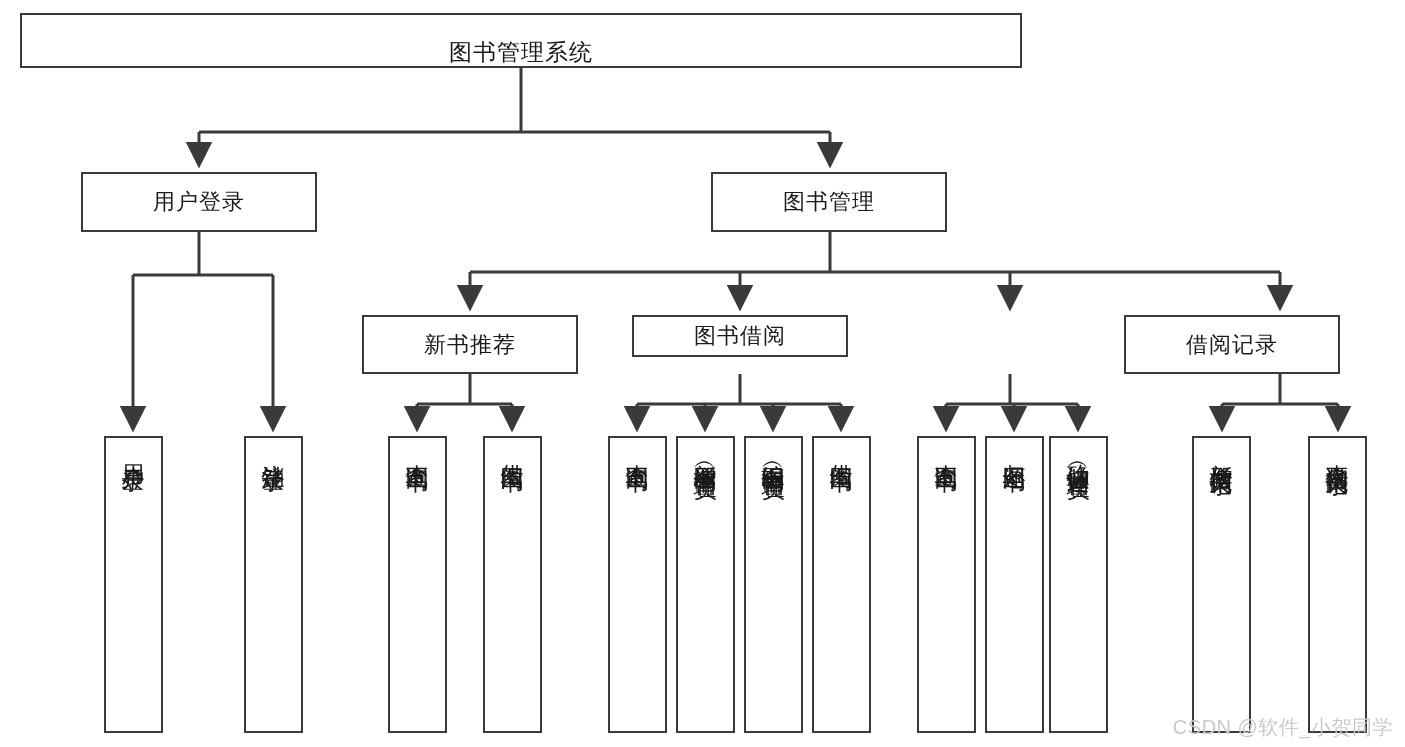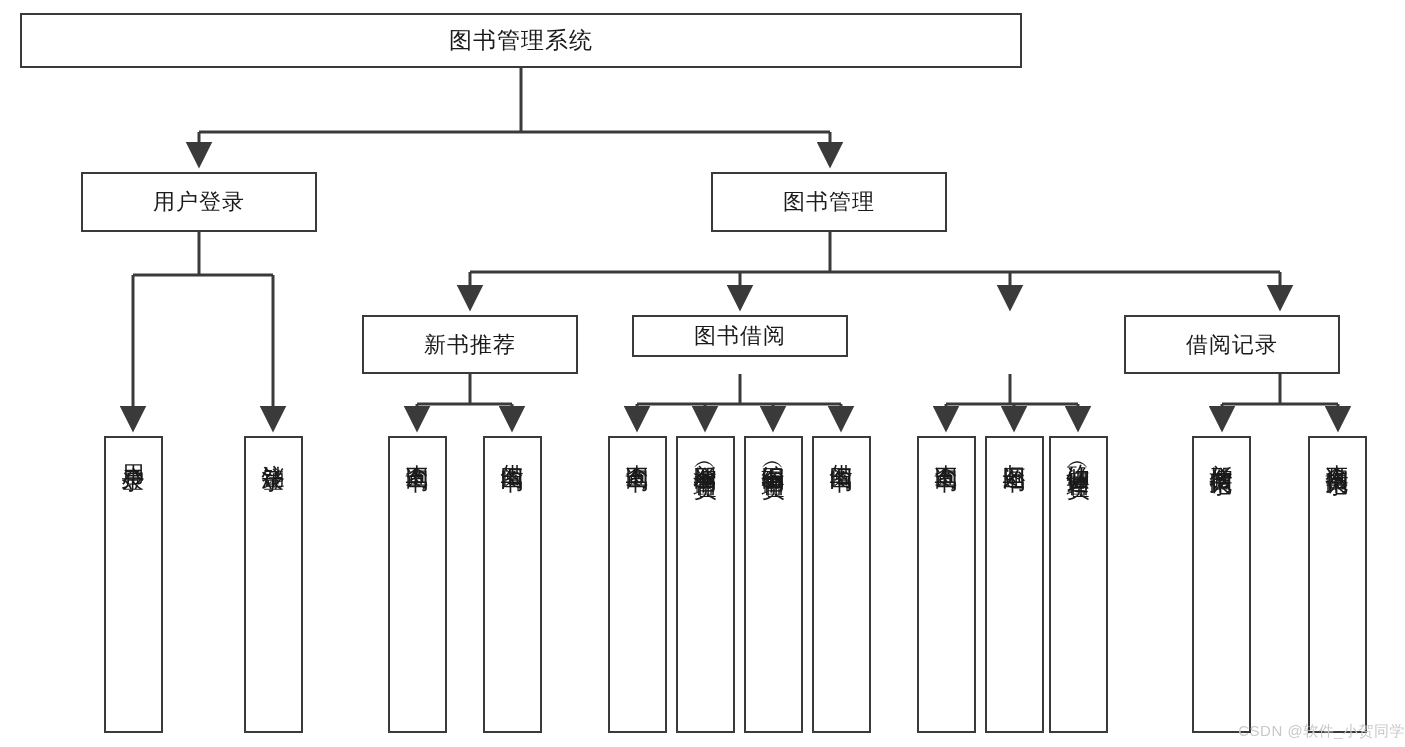--- a/index.html
+++ b/index.html
@@ -58,23 +58,23 @@
   .node.leaf .lbl {
     writing-mode: vertical-rl;
     text-orientation: upright;
     font-size: 23px;
     line-height: 1.05;
     letter-spacing: 2px;
     white-space: nowrap;
   }
   .watermark {
     position: absolute;
-    right: 0;
+    right: 12px;
     bottom: 6px;
-    font-size: 15px;
+    font-size: 20px;
     color: #c9c9c9;
     letter-spacing: 0.5px;
     z-index: 5;
     white-space: nowrap;
   }
 </style>
 </head>
 <body>
 
 <div id="canvas">
@@ -122,21 +122,21 @@
       <path d="M 1014 404 L 1014 428" marker-end="url(#arrow)"></path>
       <path d="M 1078 404 L 1078 428" marker-end="url(#arrow)"></path>
 
       <path d="M 1280 374 L 1280 404"></path>
       <path d="M 1222 404 L 1338 404"></path>
       <path d="M 1222 404 L 1222 428" marker-end="url(#arrow)"></path>
       <path d="M 1338 404 L 1338 428" marker-end="url(#arrow)"></path>
     </g>
   </svg>
 
-  <div class="node root h" style="left:20px; top:13px; width:1002px; height:55px;">
+  <div class="node root h" style="left:20px; top:13px; width:1002px; height:55px;align-items:flex-end;">
     <span class="lbl">图书管理系统</span>
   </div>
 
   <div class="node h" style="left:81px; top:172px; width:236px; height:60px;">
     <span class="lbl">用户登录</span>
   </div>
   <div class="node h" style="left:711px; top:172px; width:236px; height:60px;">
     <span class="lbl">图书管理</span>
   </div>
 

